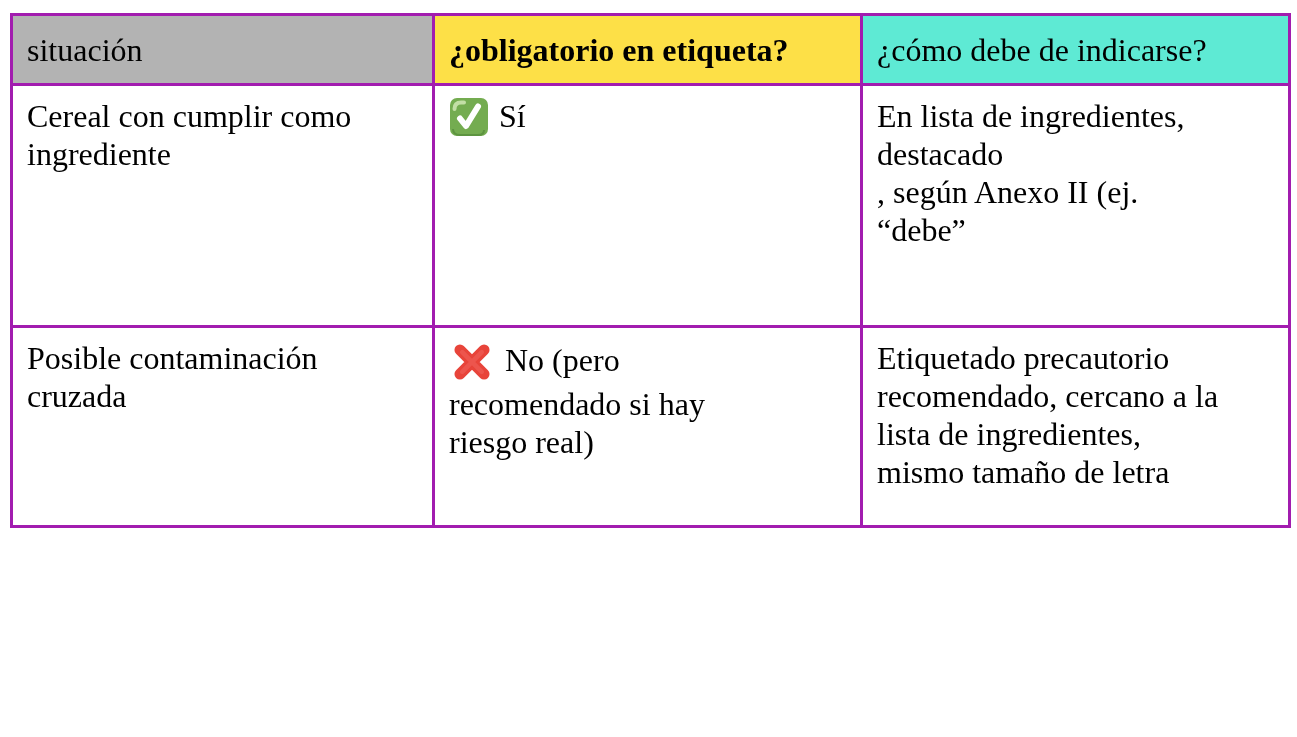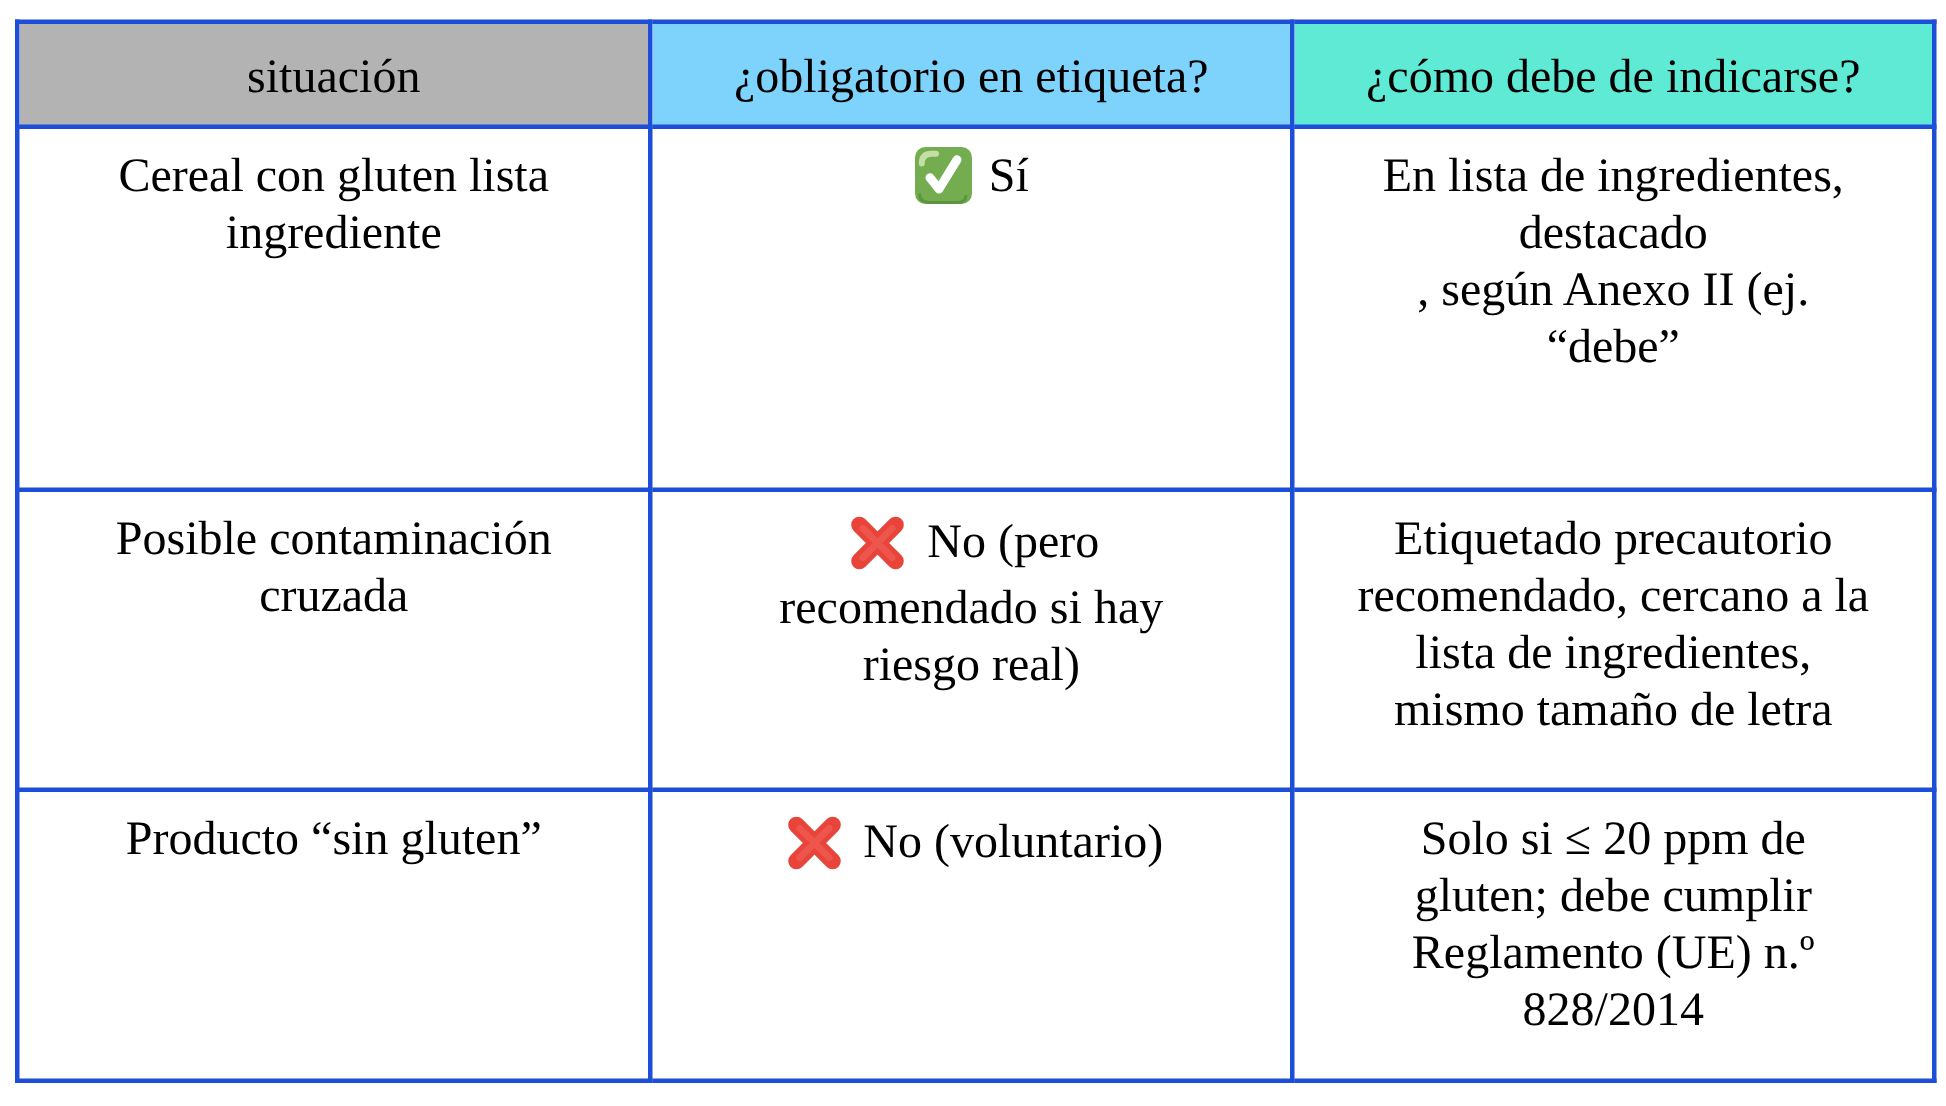--- a/index.html
+++ b/index.html
@@ -22,25 +22,25 @@
   table.gluten-table {
     position: absolute;
     left: 10px;
     top: 13px;
     width: 1278px;
     border-collapse: collapse;
     table-layout: fixed;
   }
   .gluten-table th,
   .gluten-table td {
-    border: 3px solid #1d4ed8;
+    border: 3px solid #a21caf;
     font-size: 32px;
     line-height: 38px;
     font-weight: normal;
-    text-align: center;
+    text-align: left;
     overflow: hidden;
   }
   .gluten-table th {
     vertical-align: middle;
     padding: 0 14px 0 14px;
   }
   .gluten-table td {
     vertical-align: top;
     padding: 11px 14px 0 14px;
   }
@@ -75,27 +75,27 @@
 <div class="page">
   <table class="gluten-table">
     <colgroup>
       <col style="width:422px">
       <col style="width:428px">
       <col style="width:428px">
     </colgroup>
     <thead>
       <tr class="row-header">
         <th style="background-color: rgb(179, 179, 179);">situación</th>
-        <th style="background-color: #7dd3fc;">¿obligatorio en etiqueta?</th>
+        <th style="background-color: #fde047; font-weight: bold;">¿obligatorio en etiqueta?</th>
         <th style="background-color: #5eead4;">¿cómo debe de indicarse?</th>
       </tr>
     </thead>
     <tbody>
       <tr class="row-1">
-        <td class="celltext">Cereal con gluten lista
+        <td class="celltext">Cereal con cumplir como
 ingrediente</td>
         <td><span class="emoji check"><svg viewBox="0 0 40 40">
                 <rect x="1" y="1" width="38" height="38" rx="7" style="fill: rgb(116, 172, 80);"></rect>
                 <path d="M35 33 q0 5 -6 5 l-18 0 q-7 0 -7 -6" fill="none" stroke="#5d9440" stroke-width="2"></path>
                 <path d="M5.5 12 q0 -6.5 6.5 -6.5 l3 0" fill="none" stroke-width="4" stroke-linecap="round" style="stroke: rgb(195, 223, 166);"></path>
                 <path d="M11 21.5 L17 29 L29 9.5" fill="none" stroke-width="6" stroke-linecap="round" stroke-linejoin="round" style="stroke: rgb(255, 255, 255);"></path>
               </svg></span><span class="celltext">Sí</span></td>
         <td class="celltext">En lista de ingredientes,
 destacado
 , según Anexo II (ej.
@@ -108,26 +108,15 @@
                 <path d="M9.5 9.5 L30.5 30.5 M30.5 9.5 L9.5 30.5" fill="none" stroke-width="9.5" stroke-linecap="round" style="stroke: rgb(232, 68, 58);"></path>
                 <path d="M11.5 11.5 L28.5 28.5 M28.5 11.5 L11.5 28.5" fill="none" stroke="#f0655c" stroke-width="4" stroke-linecap="round" opacity="0.55"></path>
               </svg></span><span class="celltext">No (pero
 recomendado si hay
 riesgo real)</span></td>
         <td class="celltext">Etiquetado precautorio
 recomendado, cercano a la
 lista de ingredientes,
 mismo tamaño de letra</td>
       </tr>
-      <tr class="row-3">
-        <td class="celltext">Producto “sin gluten”</td>
-        <td><span class="emoji cross"><svg viewBox="0 0 40 40">
-                <path d="M9.5 9.5 L30.5 30.5 M30.5 9.5 L9.5 30.5" fill="none" stroke-width="9.5" stroke-linecap="round" style="stroke: rgb(232, 68, 58);"></path>
-                <path d="M11.5 11.5 L28.5 28.5 M28.5 11.5 L11.5 28.5" fill="none" stroke="#f0655c" stroke-width="4" stroke-linecap="round" opacity="0.55"></path>
-              </svg></span><span class="celltext">No (voluntario)</span></td>
-        <td class="celltext">Solo si ≤ 20 ppm de
-gluten; debe cumplir
-Reglamento (UE) n.º
-828/2014</td>
-      </tr>
     </tbody>
   </table>
 </div>
 
 </body></html>

